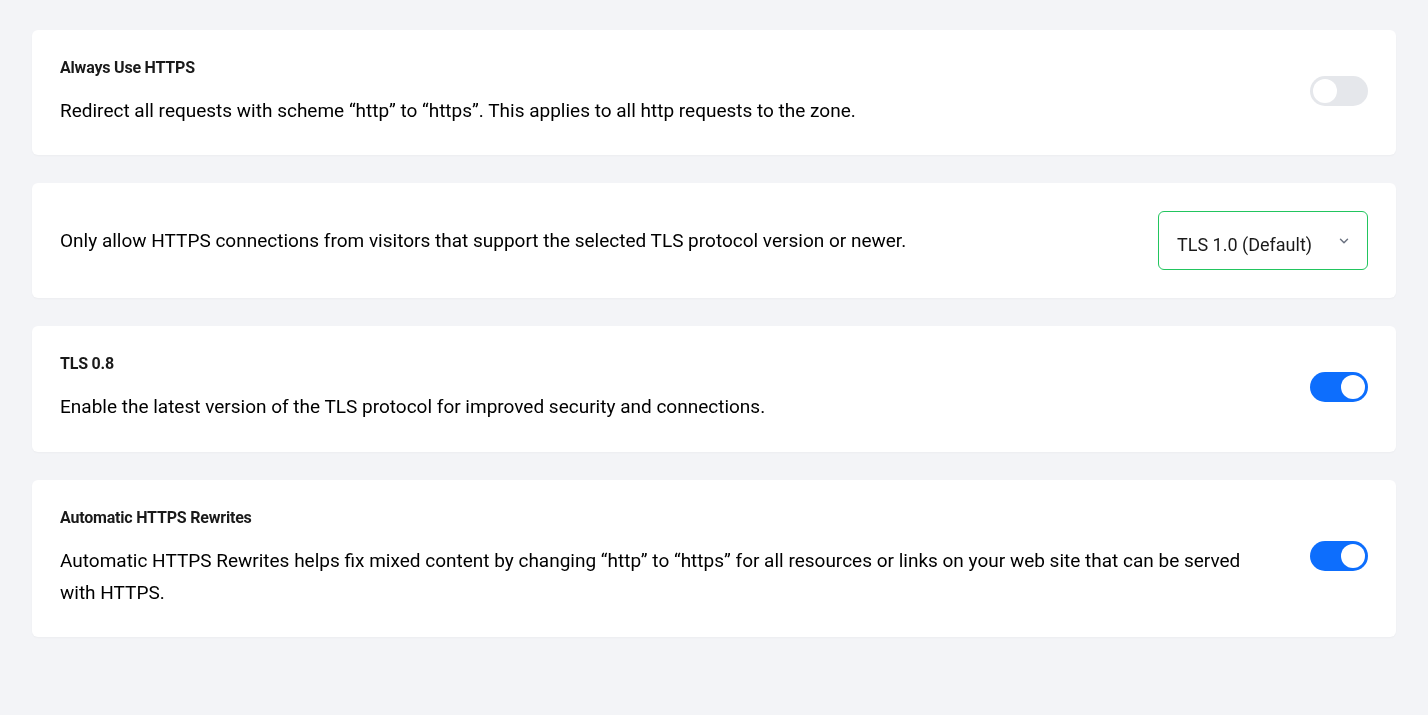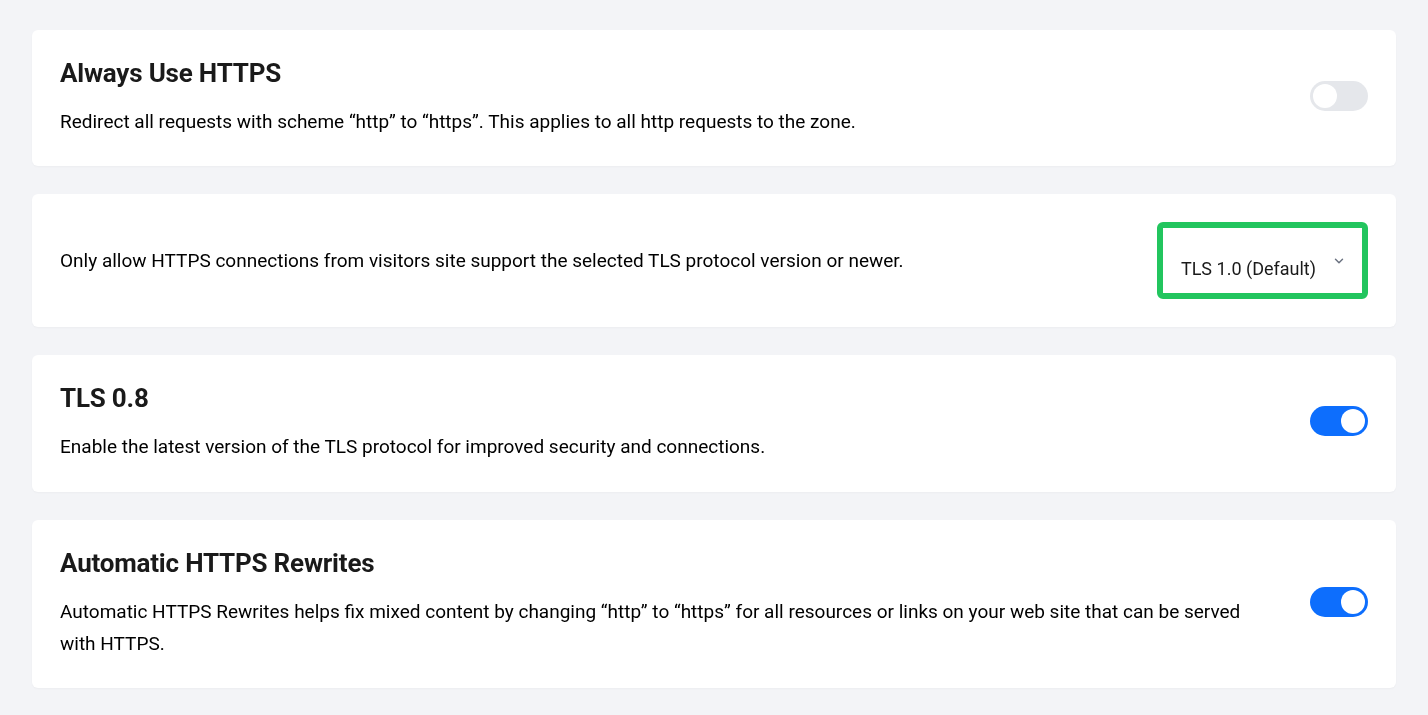--- a/index.html
+++ b/index.html
@@ -26,21 +26,21 @@
       display: flex;
       align-items: center;
       justify-content: space-between;
       box-shadow: 0 1px 2px rgba(0,0,0,0.03);
     }
     .card-text {
       flex: 1;
       padding-right: 40px;
     }
     .card-title {
-      font-size: 26px;
+      font-size: 16px;
       font-weight: 700;
       color: #1a1a1a;
       margin-bottom: 18px;
       letter-spacing: -0.2px;
     }
     .card-desc {
       font-size: 19px;
       color: #000000;
       line-height: 1.7;
       font-weight: 400;
@@ -73,23 +73,23 @@
       transition: left 0.2s;
     }
     .toggle-off .toggle-knob {
       left: 3px;
     }
     .toggle-on .toggle-knob {
       left: 31px;
     }
     
     .select-box {
-      border: 6px solid #22c55e;
+      border: 1px solid #22c55e;
       border-radius: 6px;
-      padding: 30px 46px 14px 18px;
+      padding: 22px 46px 14px 18px;
       font-size: 18px;
       color: #1a1a1a;
       background: #ffffff;
       cursor: pointer;
       position: relative;
       display: inline-flex;
       align-items: center;
       min-width: 210px;
       justify-content: space-between;
     }
@@ -114,21 +114,21 @@
     </div>
     <div class="card-control">
       <div class="toggle toggle-off">
         <div class="toggle-knob"></div>
       </div>
     </div>
   </div>
 
   <div class="card">
     <div class="card-text">
-      <div class="card-desc">Only allow HTTPS connections from visitors site support the selected TLS protocol version or newer.</div>
+      <div class="card-desc">Only allow HTTPS connections from visitors that support the selected TLS protocol version or newer.</div>
     </div>
     <div class="card-control">
       <div class="select-box">
         <span>TLS 1.0 (Default)</span>
         <span class="chevron">
           <svg width="14" height="14" viewBox="0 0 24 24" fill="none" stroke="#6b7280" stroke-width="2.5" stroke-linecap="round" stroke-linejoin="round">
               <polyline points="6 9 12 15 18 9"></polyline>
             </svg>
         </span>
       </div>

